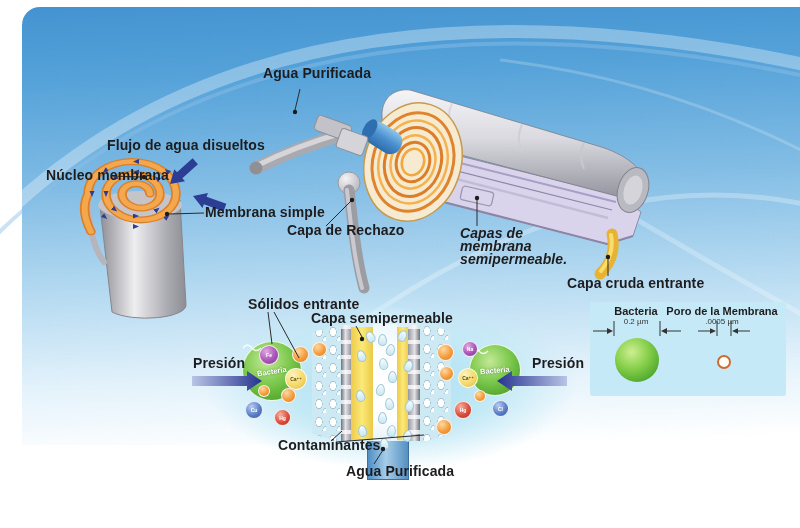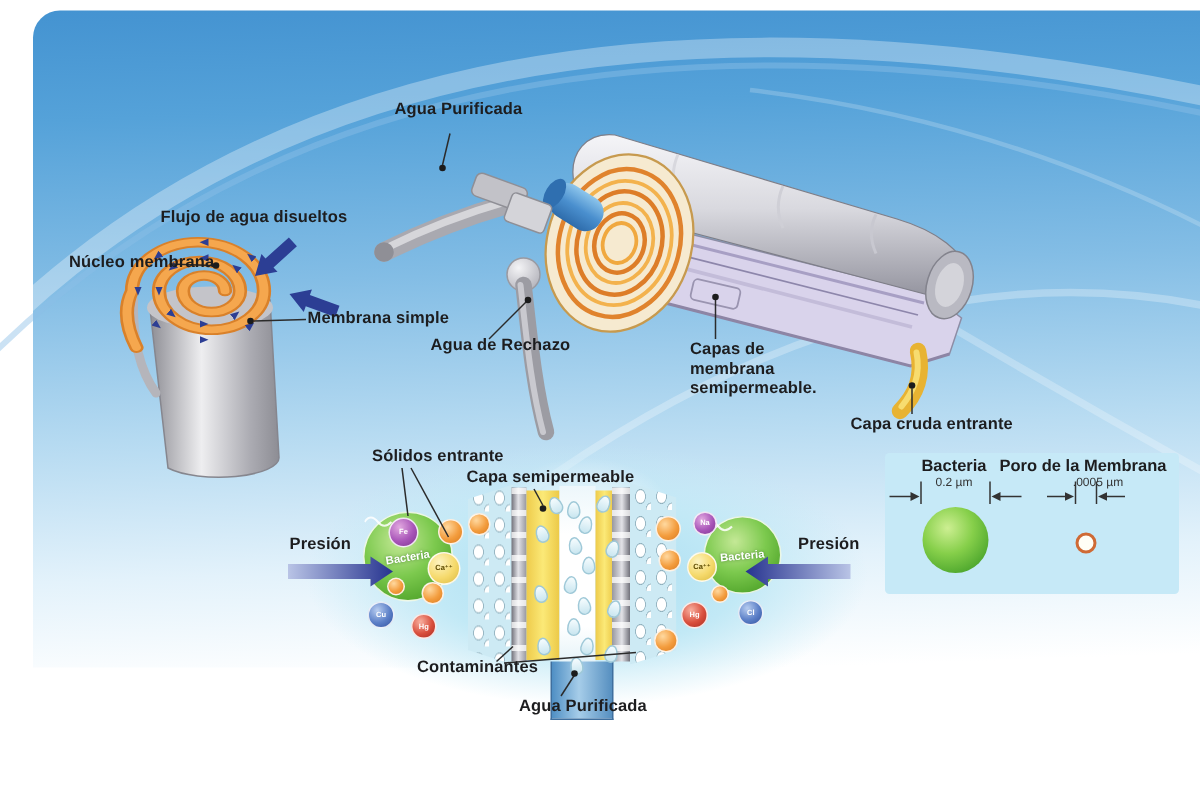--- a/index.html
+++ b/index.html
@@ -6,23 +6,23 @@
   .scene{position:relative;width:800px;height:528px;overflow:hidden;
          font-family:"Liberation Sans","DejaVu Sans",sans-serif;background:#ffffff;}
   
   .sky{position:absolute;left:22px;top:7px;width:778px;height:438px;
        border-top-left-radius:18px;
        background:linear-gradient(178deg,#4493d1 0%,#55a2d9 16%,#83bde5 40%,#b5daf1 62%,#e3f2fb 82%,rgba(255,255,255,0) 98%);}
   svg{position:absolute;left:0;top:0;pointer-events:none;}
   #bg{z-index:1}
   #art{z-index:6}
   
-  .lbl{position:absolute;z-index:8;font-size:11px;font-weight:700;color:#1d1d1f;
+  .lbl{position:absolute;z-index:8;font-size:14px;font-weight:700;color:#1d1d1f;
        letter-spacing:.1px;white-space:nowrap;line-height:13px;}
-  .lbl.wrap{white-space:normal;}
+  .lbl.wrap{white-space:normal;font-style:italic;}
   
   .glow{position:absolute;left:200px;top:294px;width:382px;height:178px;z-index:2;
         background:radial-gradient(closest-side,#a9ddf1 0%,#c2e9f6 55%,rgba(194,233,246,0) 98%);}
   .glow2{position:absolute;left:330px;top:305px;width:120px;height:80px;z-index:2;
         background:radial-gradient(closest-side,rgba(255,255,255,.85),rgba(255,255,255,0));}
   .plate{position:absolute;z-index:3;background-color:#cdeaf4;
          background-image:
            radial-gradient(5px 7px at 7px 9px,#ffffff 55%,#8fb0bd 68%,rgba(0,0,0,0) 74%),
            radial-gradient(5px 7px at 14px 18px,#ffffff 55%,#8fb0bd 68%,rgba(0,0,0,0) 74%);
          background-size:14px 18px;}
@@ -154,21 +154,21 @@
     </div>
   <div class="circ orange" style="left:437px;top:344px;width:17px;height:17px"></div>
   <div class="circ orange" style="left:439px;top:366px;width:15px;height:15px"></div>
   <div class="circ orange" style="left:436px;top:419px;width:16px;height:16px"></div>
   <div class="circ orange" style="left:474px;top:390px;width:12px;height:12px"></div>
 
   <div class="legend">
     <div class="t" style="left:6px;top:3px;width:80px">Bacteria</div>
     <div class="s" style="left:6px;top:15px;width:80px">0.2 µm</div>
     <div class="t" style="left:72px;top:3px;width:120px">Poro de la Membrana</div>
-    <div class="s" style="left:92px;top:15px;width:100px">.0005 µm</div>
+    <div class="s" style="left:82px;top:15px;width:100px">.0005 µm</div>
     <div class="sphere"></div>
     <div class="pore"></div>
   </div>
 
   <svg id="art" width="800" height="528" viewBox="0 0 800 528">
     <defs>
       <linearGradient id="shellGrad" x1="0" y1="0" x2="0" y2="1">
         <stop offset="0" stop-color="#f5f5f8"></stop>
           <stop offset=".45" stop-color="#d9d9df"></stop>
           <stop offset="1" stop-color="#92929d"></stop>
@@ -310,21 +310,21 @@
         <polygon points="661,331 667,328 667,334"></polygon>
       <polygon points="716,331 710,328.2 710,333.8"></polygon>
         <polygon points="732,331 738,328.2 738,333.8"></polygon>
     </g>
   </svg>
 
   <div class="lbl" style="left:263px;top:67px">Agua Purificada</div>
   <div class="lbl" style="left:107px;top:139px">Flujo de agua disueltos</div>
   <div class="lbl" style="left:46px;top:169px">Núcleo membrana</div>
   <div class="lbl" style="left:205px;top:206px">Membrana simple</div>
-  <div class="lbl" style="left:287px;top:224px">Agua de Rechazo</div>
+  <div class="lbl" style="left:287px;top:224px">Capa de Rechazo</div>
   <div class="lbl wrap" style="left:460px;top:227px;width:96px">Capas de membrana semipermeable.</div>
   <div class="lbl" style="left:567px;top:277px">Capa cruda entrante</div>
   <div class="lbl" style="left:248px;top:298px">Sólidos entrante</div>
   <div class="lbl" style="left:311px;top:312px">Capa semipermeable</div>
   <div class="lbl" style="left:193px;top:357px">Presión</div>
   <div class="lbl" style="left:532px;top:357px">Presión</div>
   <div class="lbl" style="left:278px;top:439px">Contaminantes</div>
   <div class="lbl" style="left:346px;top:465px">Agua Purificada</div>
 
 </div>

